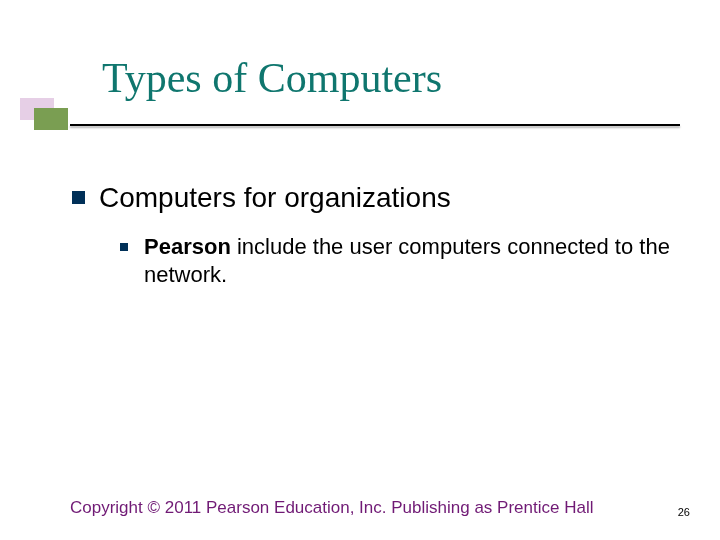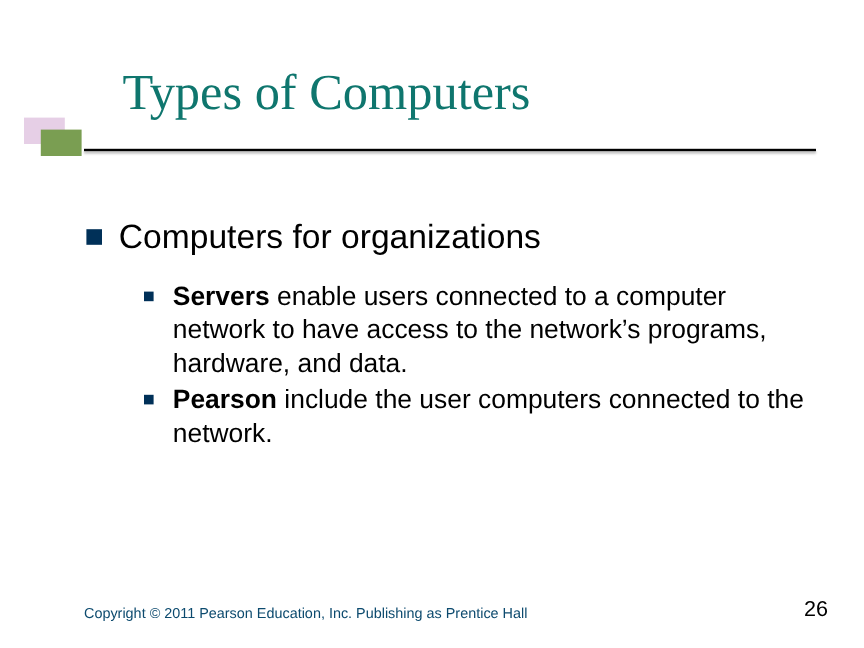--- a/index.html
+++ b/index.html
@@ -109,29 +109,29 @@
     line-height: 1.28;
   }
   .bold {
     font-weight: bold;
   }
   .footer-left {
     position: absolute;
     left: 70px;
     bottom: 22px;
     font-family: Tahoma, Verdana, sans-serif;
-    font-size: 12px;
-    color: #0c4a6e;
+    font-size: 17px;
+    color: #701a75;
   }
   .footer-right {
     position: absolute;
     right: 30px;
     bottom: 22px;
     font-family: Tahoma, Verdana, sans-serif;
-    font-size: 18px;
+    font-size: 11px;
     color: #000;
   }
 </style>
 </head>
 <body>
 
 <div class="slide">
 
   <div class="accent-stack">
     <div class="accent-back"></div>
@@ -144,24 +144,20 @@
   <div class="title-rule"></div>
 
   <div class="body">
     <div class="lvl1">
       <div class="bullet"></div>
       <div class="text">Computers for organizations</div>
     </div>
 
     <div class="lvl2-list">
 
-      <div class="lvl2">
-        <div class="bullet"></div>
-        <div class="text"><span class="bold">Servers</span><span> enable users connected to a computer network to have access to the network’s programs, hardware, and data.</span></div>
-      </div>
 
       <div class="lvl2">
         <div class="bullet"></div>
         <div class="text"><span class="bold">Pearson</span><span> include the user computers connected to the network.</span></div>
       </div>
 
 
     </div>
   </div>
 

